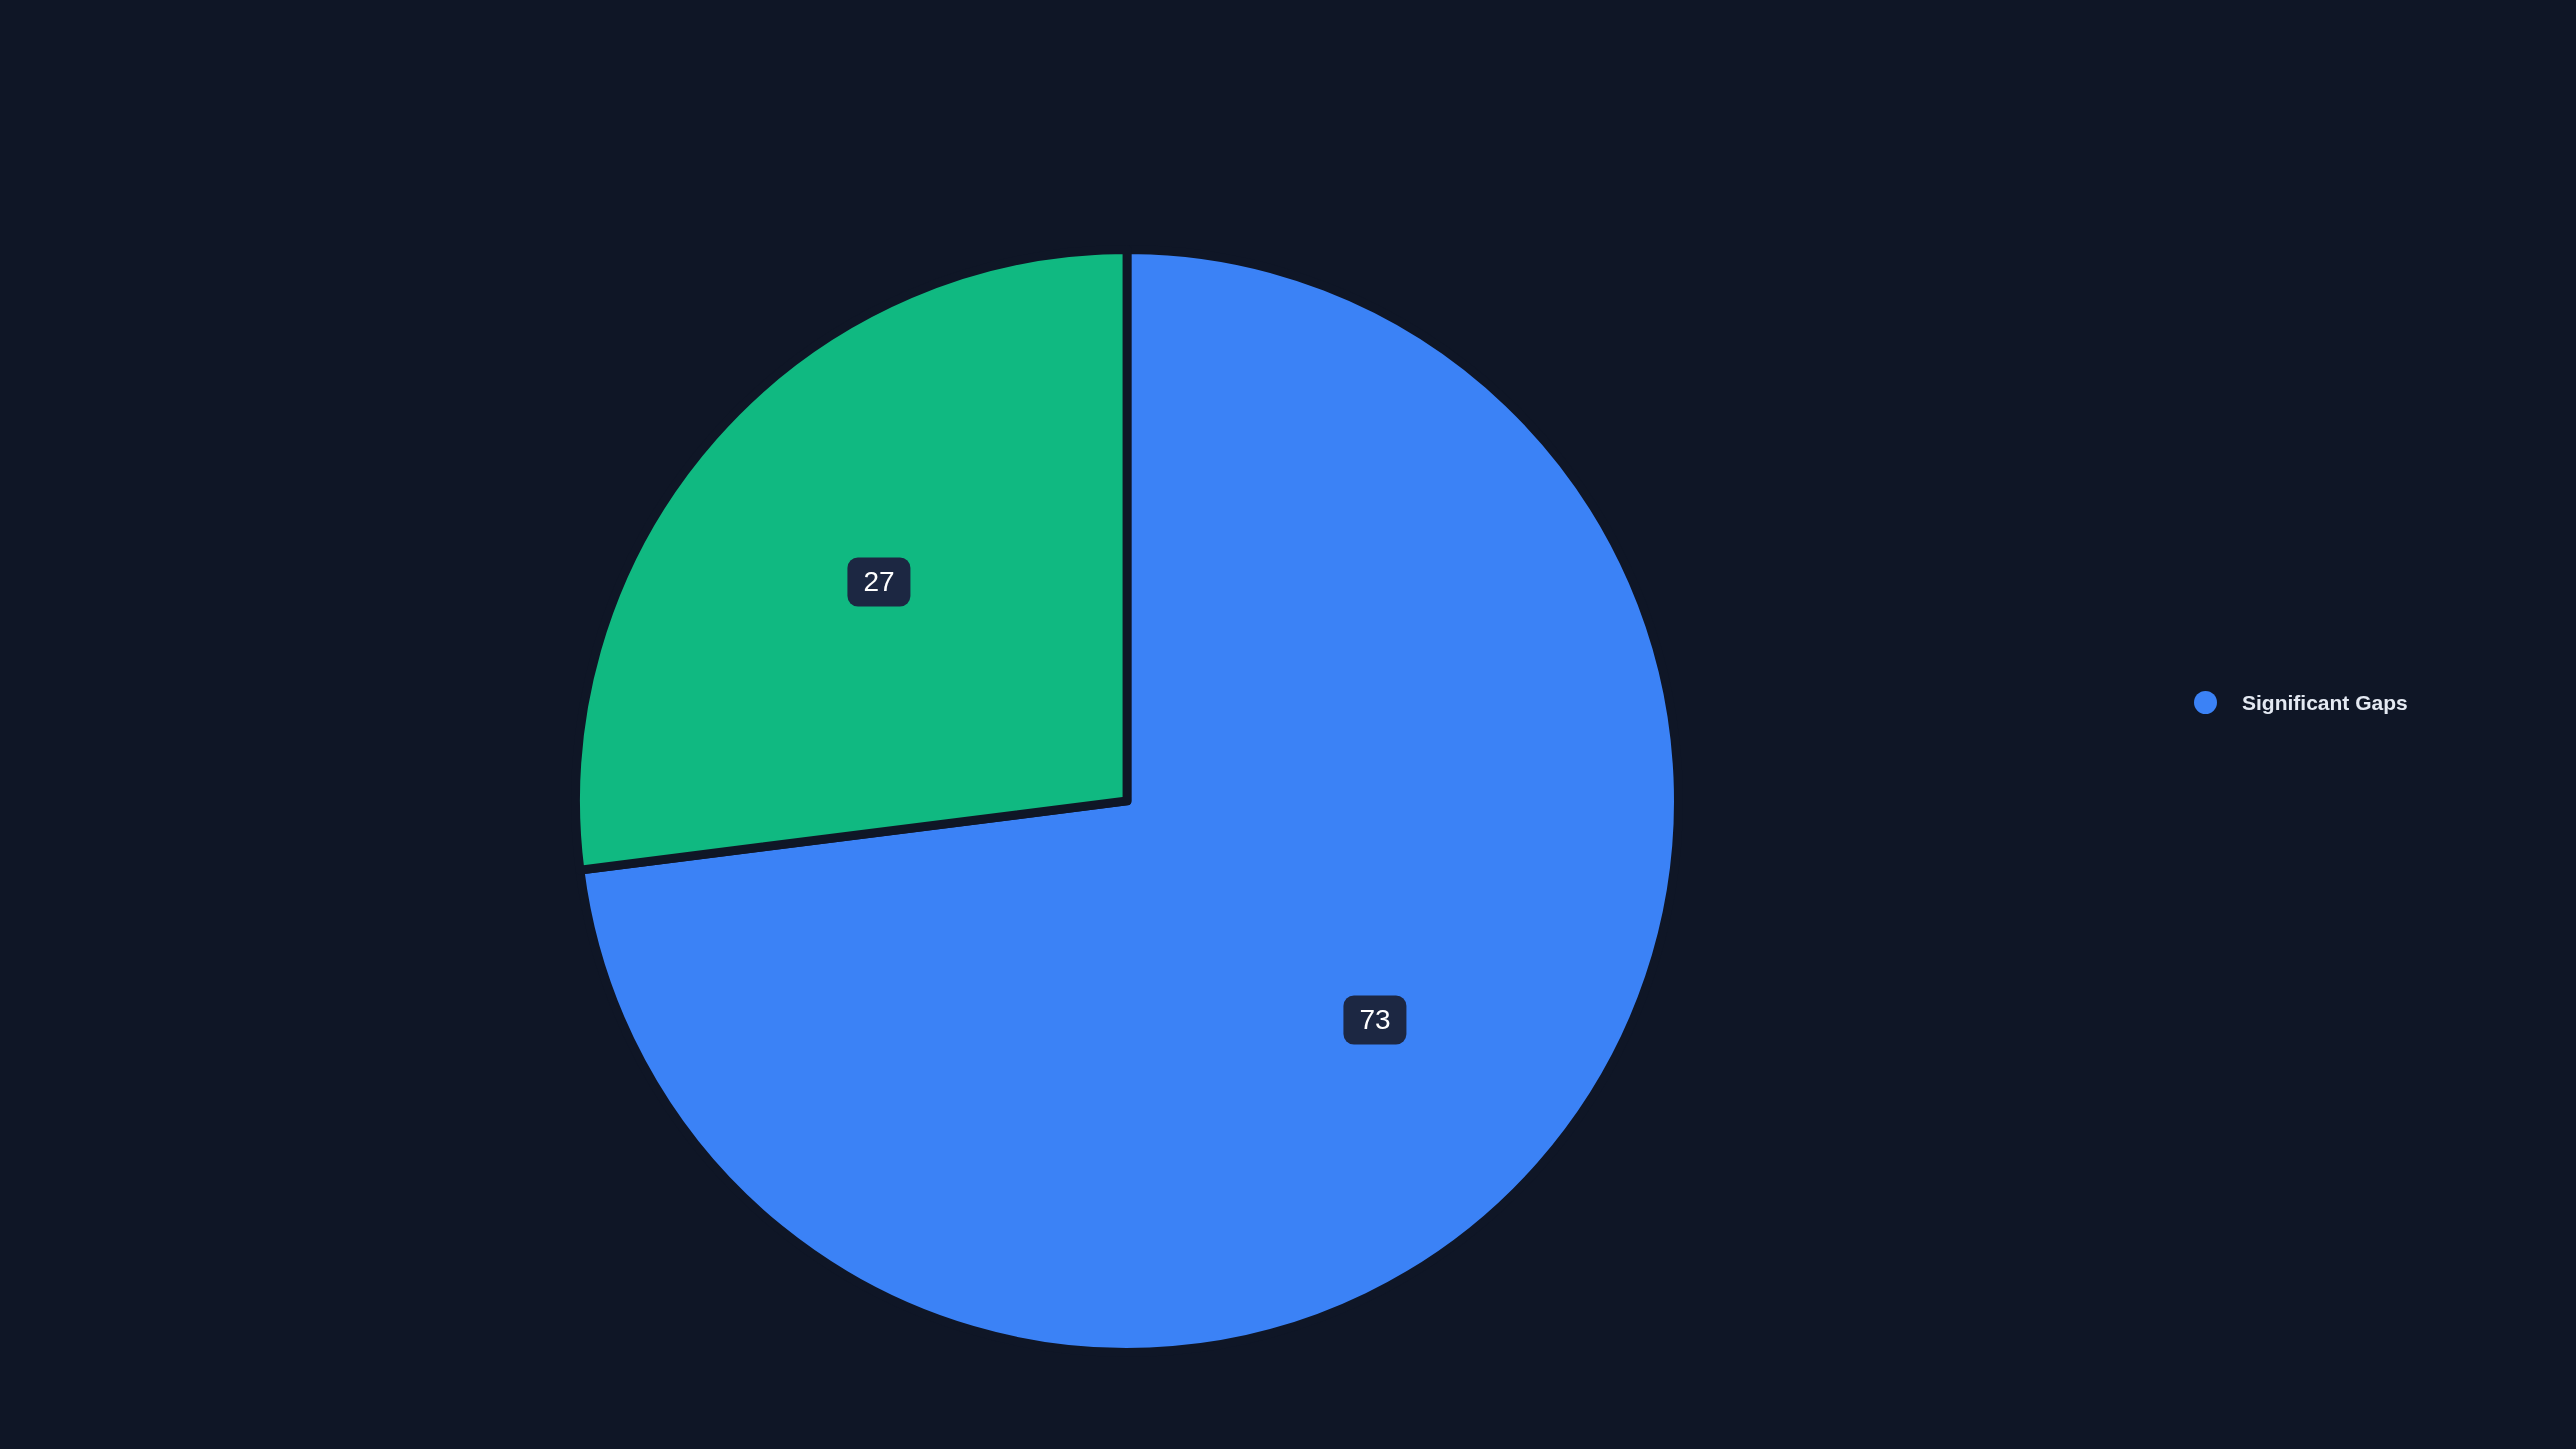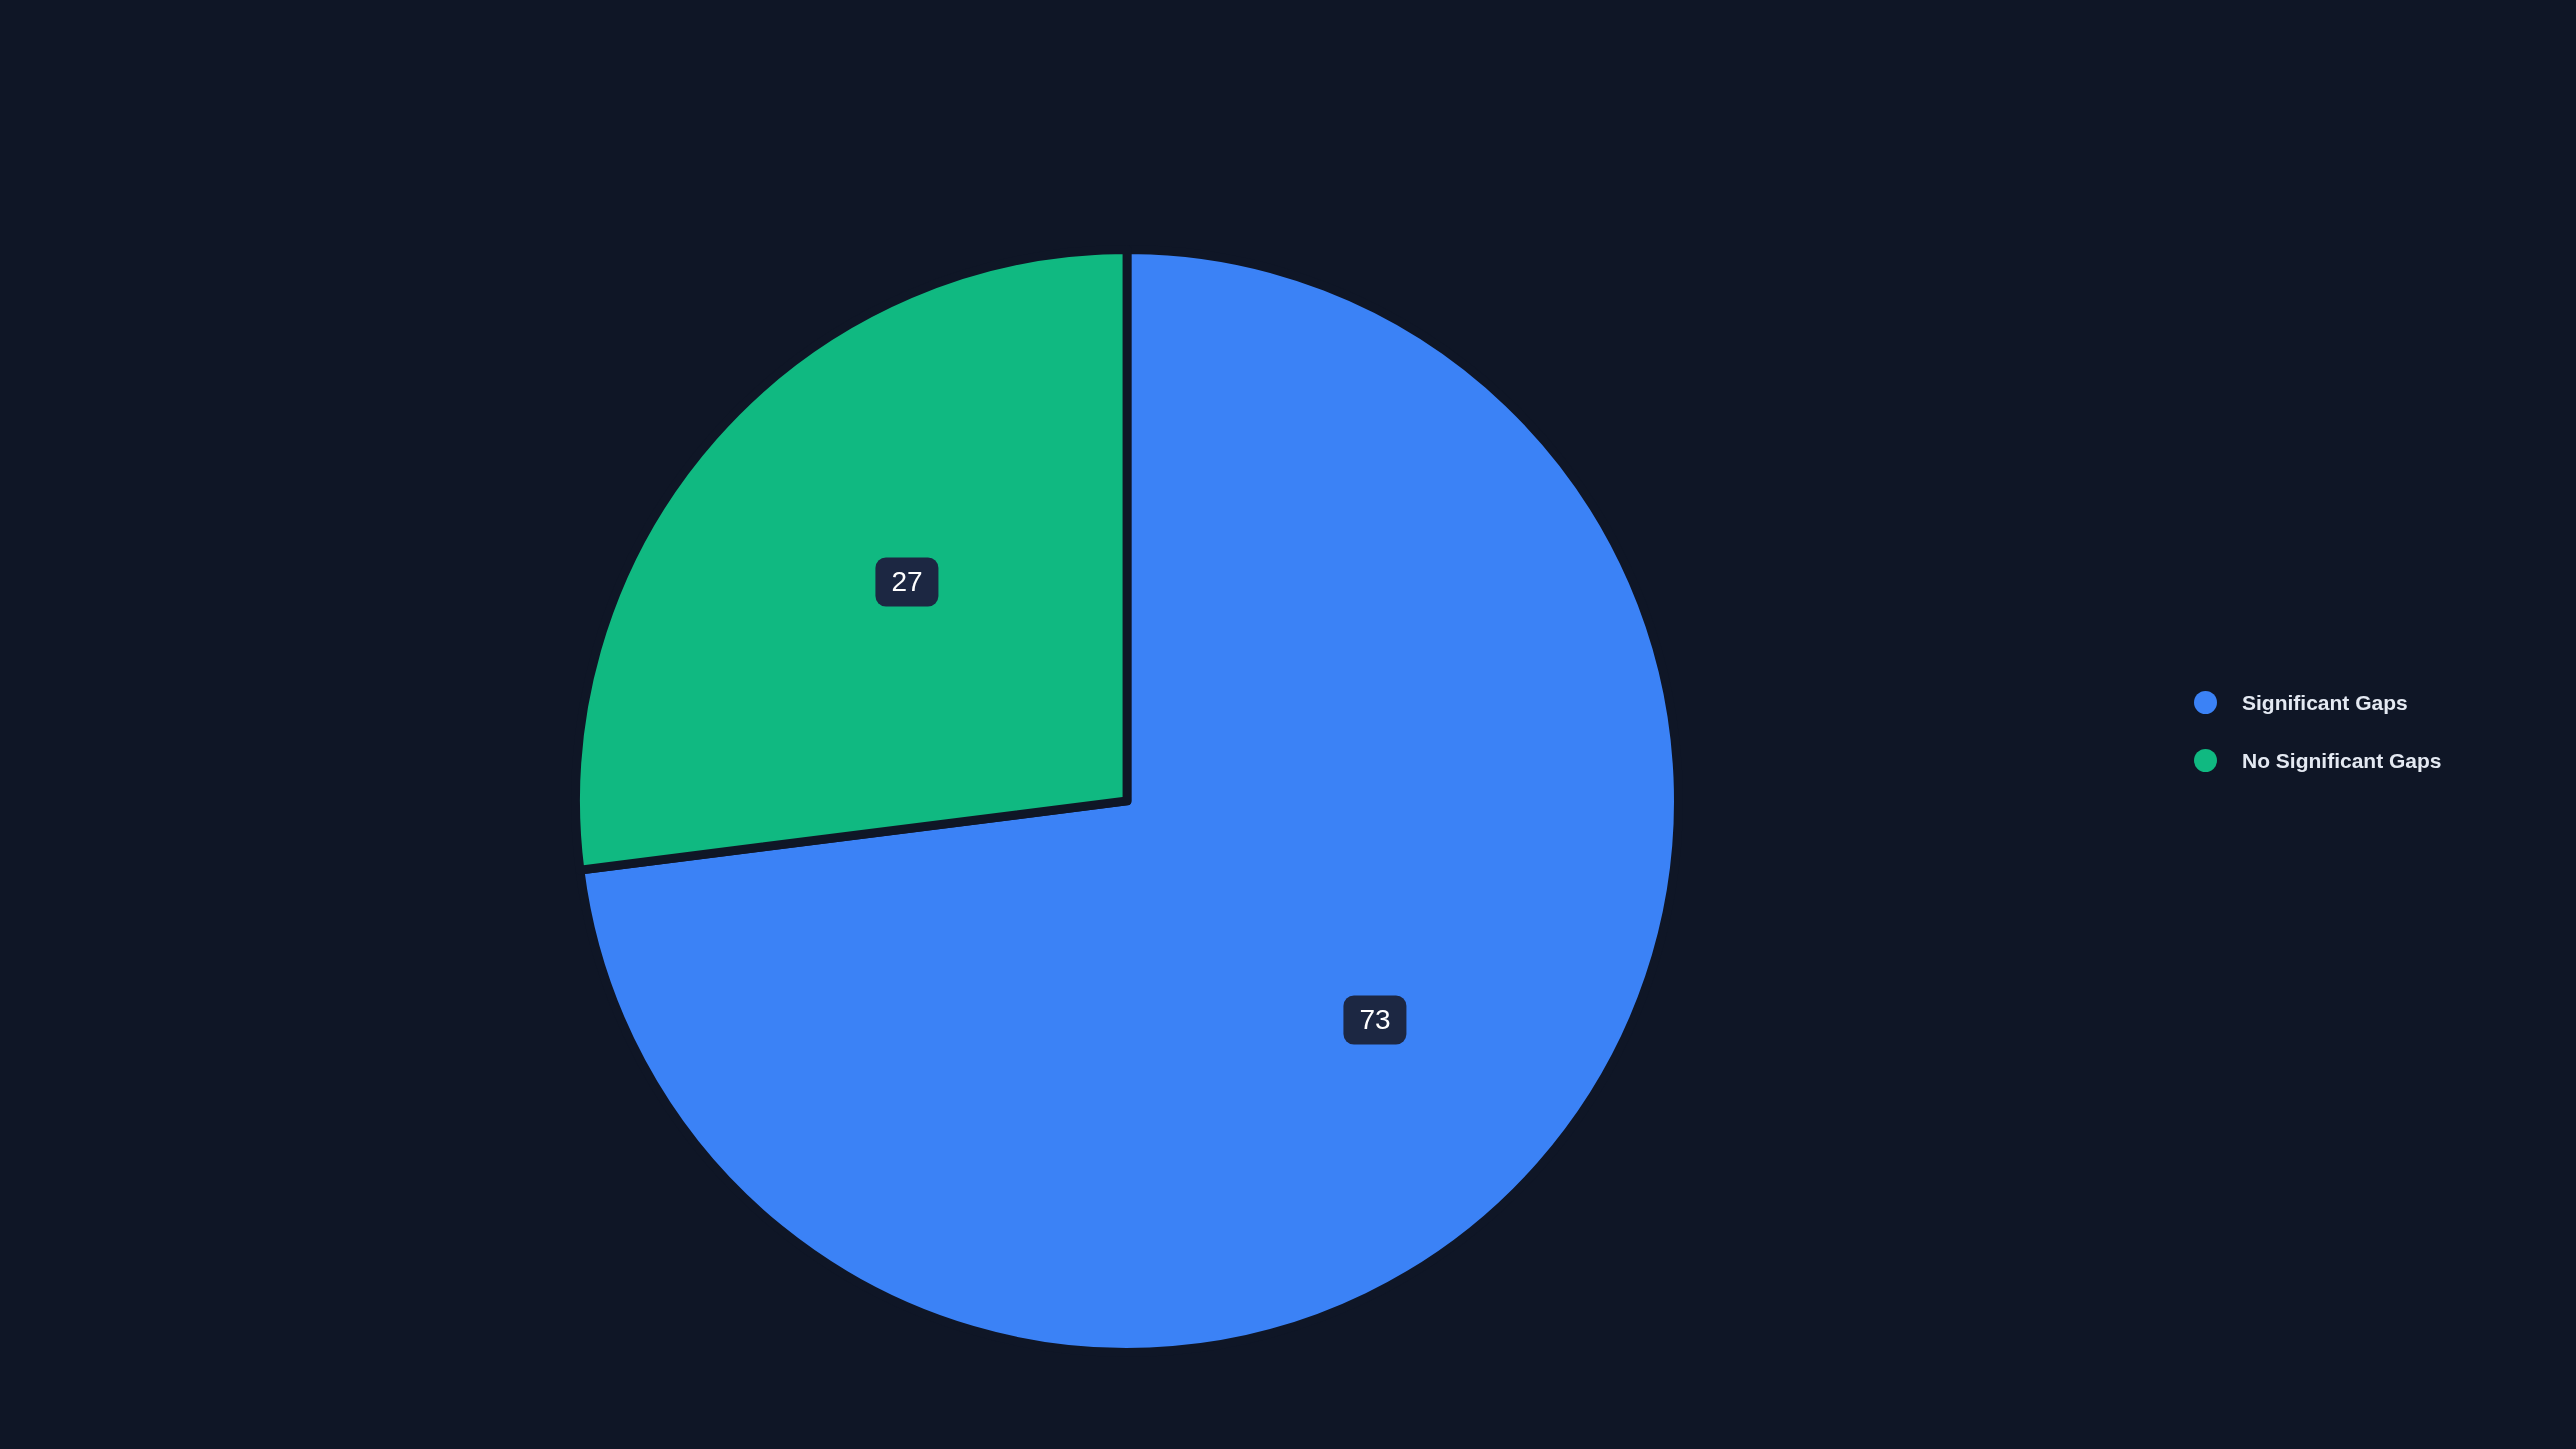--- a/index.html
+++ b/index.html
@@ -103,30 +103,26 @@
 
   <svg id="pie-plot" viewBox="0 0 3200 1800">
     <g id="pie-slices">
         <path d="M 1400 995 L 1400.00 310.00 A 685 685 0 1 1 720.40 1080.85 Z" fill="#3b82f6" class="pie-slice"></path>
         <path d="M 1400 995 L 720.40 1080.85 A 685 685 0 0 1 1400.00 310.00 Z" fill="#10b981" class="pie-slice"></path>
       </g>
   </svg>
 
   <div class="data-label" id="label-blue" style="left: 1375px; top: 1020px; padding-left: 16px;">73</div>
 
-  <div class="data-label" id="label-green" style="left: 879px; top: 582px; margin-left: 28px;">27</div>
+  <div class="data-label" id="label-green" style="left: 879px; top: 582px;">27</div>
 
   <div id="legend">
 
     <div class="legend-item">
       <span class="legend-swatch" id="swatch-0" style="background: rgb(59, 130, 246);"></span>
       <span class="legend-label">Significant Gaps</span>
     </div>
 
-    <div class="legend-item">
-      <span class="legend-swatch" id="swatch-1" style="background: rgb(16, 185, 129);"></span>
-      <span class="legend-label">No Significant Gaps</span>
-    </div>
 
   </div>
 
 </div>
 
 
 </body></html>

